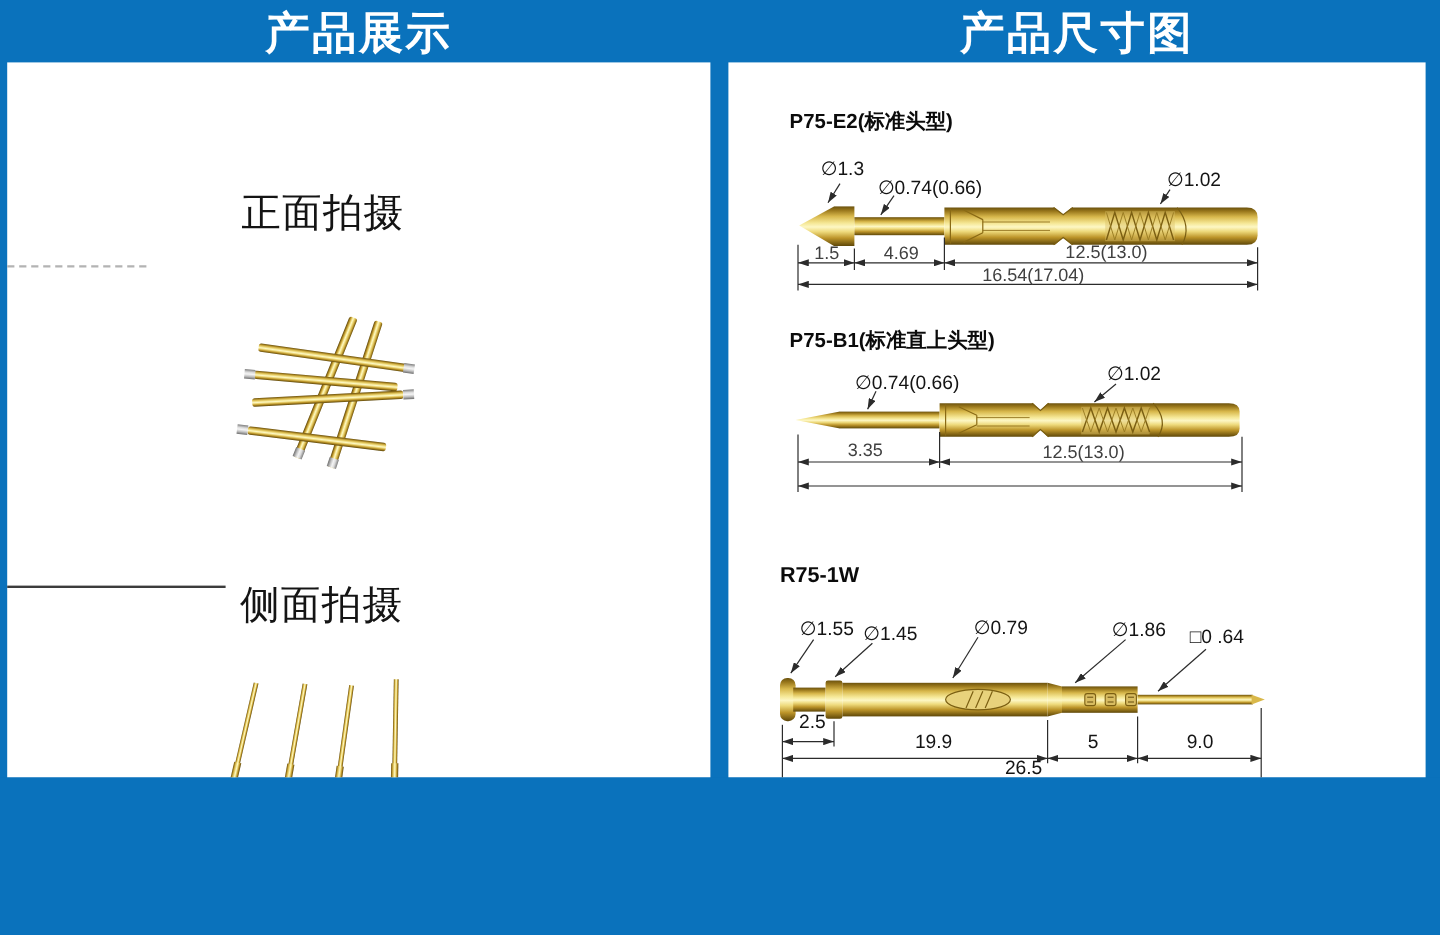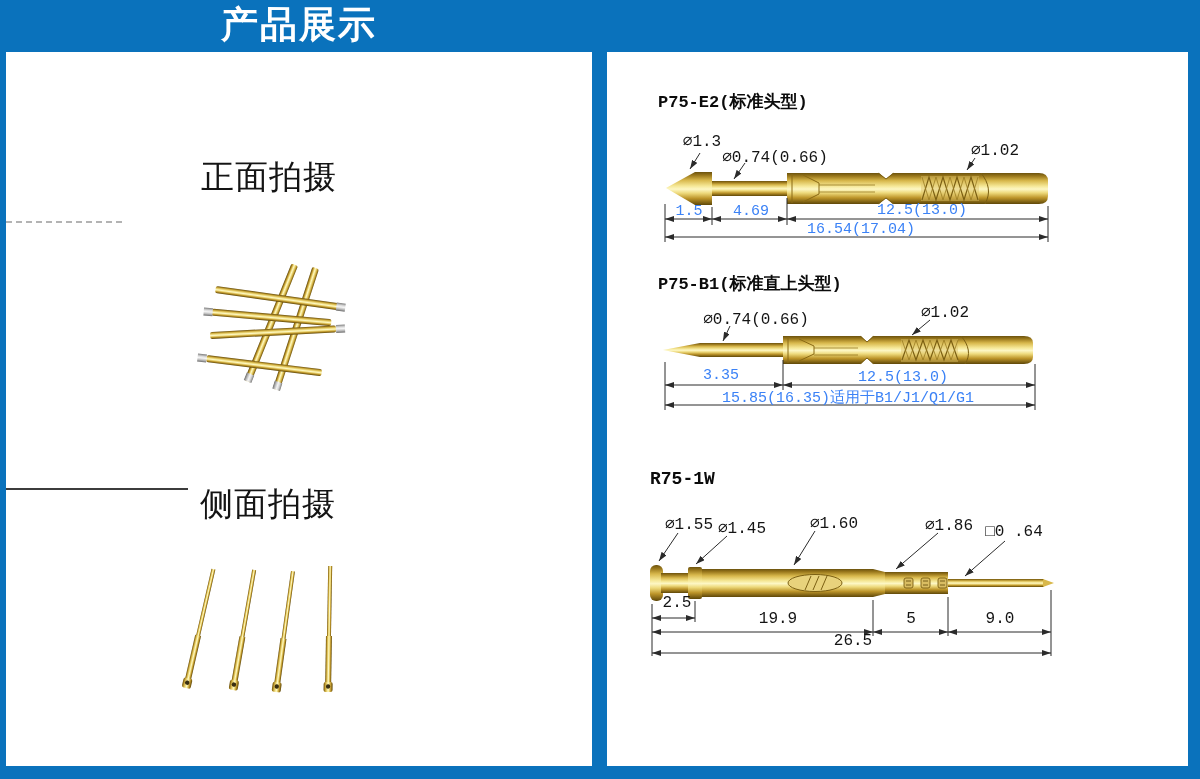--- a/index.html
+++ b/index.html
@@ -1,34 +1,34 @@
 <!DOCTYPE html>
 <html><head>
 <meta charset="utf-8">
 <style>
   html,body{margin:0;padding:0;background:#0a72bc;}
-  .page{position:relative;width:1200px;height:779px;background:#0a72bc;overflow:hidden;
-        font-family:Liberation Mono, monospace;}
+  .page{position:relative;width:1200px;height:648px;background:#0a72bc;overflow:hidden;
+        font-family:Liberation Sans, sans-serif;}
   .band-title{position:absolute;top:3px;height:49px;color:#fff;font-size:37px;font-weight:bold;
         text-align:center;line-height:49px;letter-spacing:2px;}
   .panel{position:absolute;top:52px;height:714px;background:#fff;}
   .abs{position:absolute;}
   .cn-label{position:absolute;transform:translateX(-50%);font-size:33px;color:#141414;
         white-space:nowrap;letter-spacing:1px;}
   .dash-line{position:absolute;border-top:2px dashed #b3b3b3;}
   .solid-line{position:absolute;border-top:2px solid #3c3c3c;}
   
   .logo{position:absolute;left:6px;top:12px;width:90px;height:94px;background:#fff;
         border:2px solid #1766ad;border-radius:10px;overflow:hidden;box-sizing:border-box;}
   .logo-band{position:absolute;left:0;bottom:0;width:100%;height:25px;background:#1271ba;
         color:#fff;font-size:13px;font-weight:bold;text-align:center;line-height:25px;}
   
   .dtitle{position:absolute;font-weight:bold;font-size:17px;color:#0b0b0b;white-space:nowrap;}
   .dlabel{position:absolute;transform:translateX(-50%);font-size:16px;color:#141414;white-space:nowrap;}
-  .ddim{position:absolute;transform:translateX(-50%);font-size:15px;color:#3b82f6;white-space:nowrap;}
+  .ddim{position:absolute;transform:translateX(-50%);font-size:15px;color:#404040;white-space:nowrap;}
   .ddim3{position:absolute;transform:translateX(-50%);font-size:16px;color:#141414;white-space:nowrap;}
 </style>
 </head>
 <body>
 
 <div class="page">
 
   <svg width="0" height="0" style="position:absolute">
     <defs>
       <linearGradient id="gv" x1="0" y1="0" x2="0" y2="1">
@@ -58,20 +58,21 @@
           <stop offset=".72" stop-color="#c4c4c4"></stop>
         <stop offset="1" stop-color="#6f6f6f"></stop>
       </linearGradient>
       <marker id="arr" viewBox="0 0 12 8" refX="12" refY="4" markerWidth="9" markerHeight="6" orient="auto-start-reverse">
           <path d="M0,0 L12,4 L0,8 Z" fill="#2b2b2b"></path>
         </marker>
     </defs>
   </svg>
 
   <div class="band-title" style="left:6px;width:586px;">产品展示</div>
+  <div class="band-title" style="left:607px;width:581px;">产品尺寸图</div>
 
   <div class="panel" style="left:6px;width:586px;">
 
 
     <div class="cn-label" style="left:263px;top:103px;">正面拍摄</div>
 
     <div class="dash-line" style="left:0;top:169px;width:116px;"></div>
 
     <svg class="abs" style="left:180px;top:200px;" width="180" height="150" viewBox="0 0 180 150">
       <g transform="translate(112,14) rotate(112)">
@@ -244,26 +245,25 @@
     <div class="ddim" style="left:82px;top:151px;">1.5</div>
     <div class="ddim" style="left:144px;top:151px;">4.69</div>
     <div class="ddim" style="left:315px;top:150px;">12.5(13.0)</div>
     <div class="ddim" style="left:254px;top:169px;">16.54(17.04)</div>
 
     <div class="dtitle" style="left:51px;top:220px;">P75-B1(标准直上头型)</div>
     <div class="dlabel" style="left:149px;top:257px;">∅0.74(0.66)</div>
     <div class="dlabel" style="left:338px;top:250px;">∅1.02</div>
     <div class="ddim" style="left:114px;top:315px;">3.35</div>
     <div class="ddim" style="left:296px;top:317px;">12.5(13.0)</div>
-    <div class="ddim" style="left:241px;top:336px;">15.85(16.35)适用于B1/J1/Q1/G1</div>
 
     <div class="dtitle" style="left:43px;top:417px;font-size:18px;">R75-1W</div>
     <div class="dlabel" style="left:82px;top:462px;">∅1.55</div>
     <div class="dlabel" style="left:135px;top:466px;">∅1.45</div>
-    <div class="dlabel" style="left:227px;top:461px;">∅1.60</div>
+    <div class="dlabel" style="left:227px;top:461px;">∅0.79</div>
     <div class="dlabel" style="left:342px;top:463px;">∅1.86</div>
     <div class="dlabel" style="left:407px;top:471px;">□0 .64</div>
     <div class="ddim3" style="left:70px;top:542px;">2.5</div>
     <div class="ddim3" style="left:171px;top:558px;">19.9</div>
     <div class="ddim3" style="left:304px;top:558px;">5</div>
     <div class="ddim3" style="left:393px;top:558px;">9.0</div>
     <div class="ddim3" style="left:246px;top:580px;text-align:center;">26.5</div>
   </div>
 
 </div>

